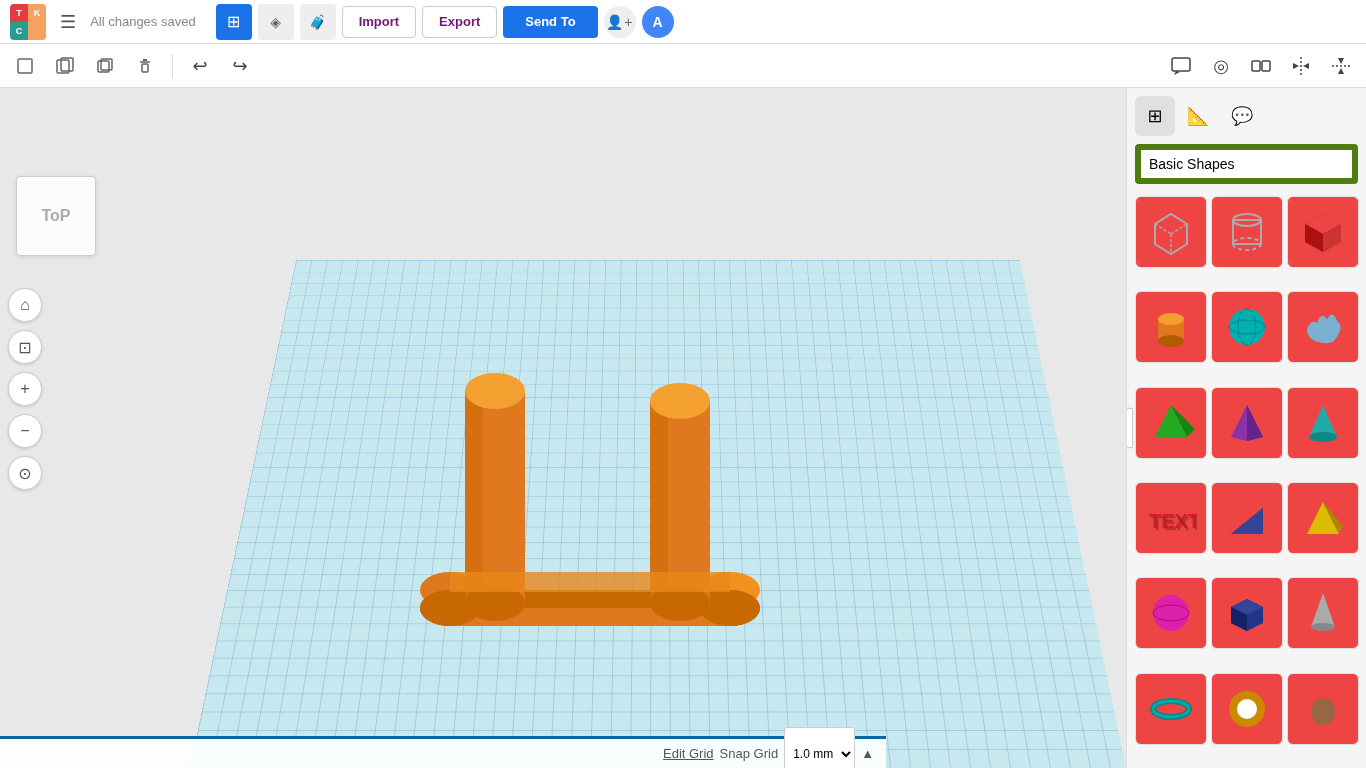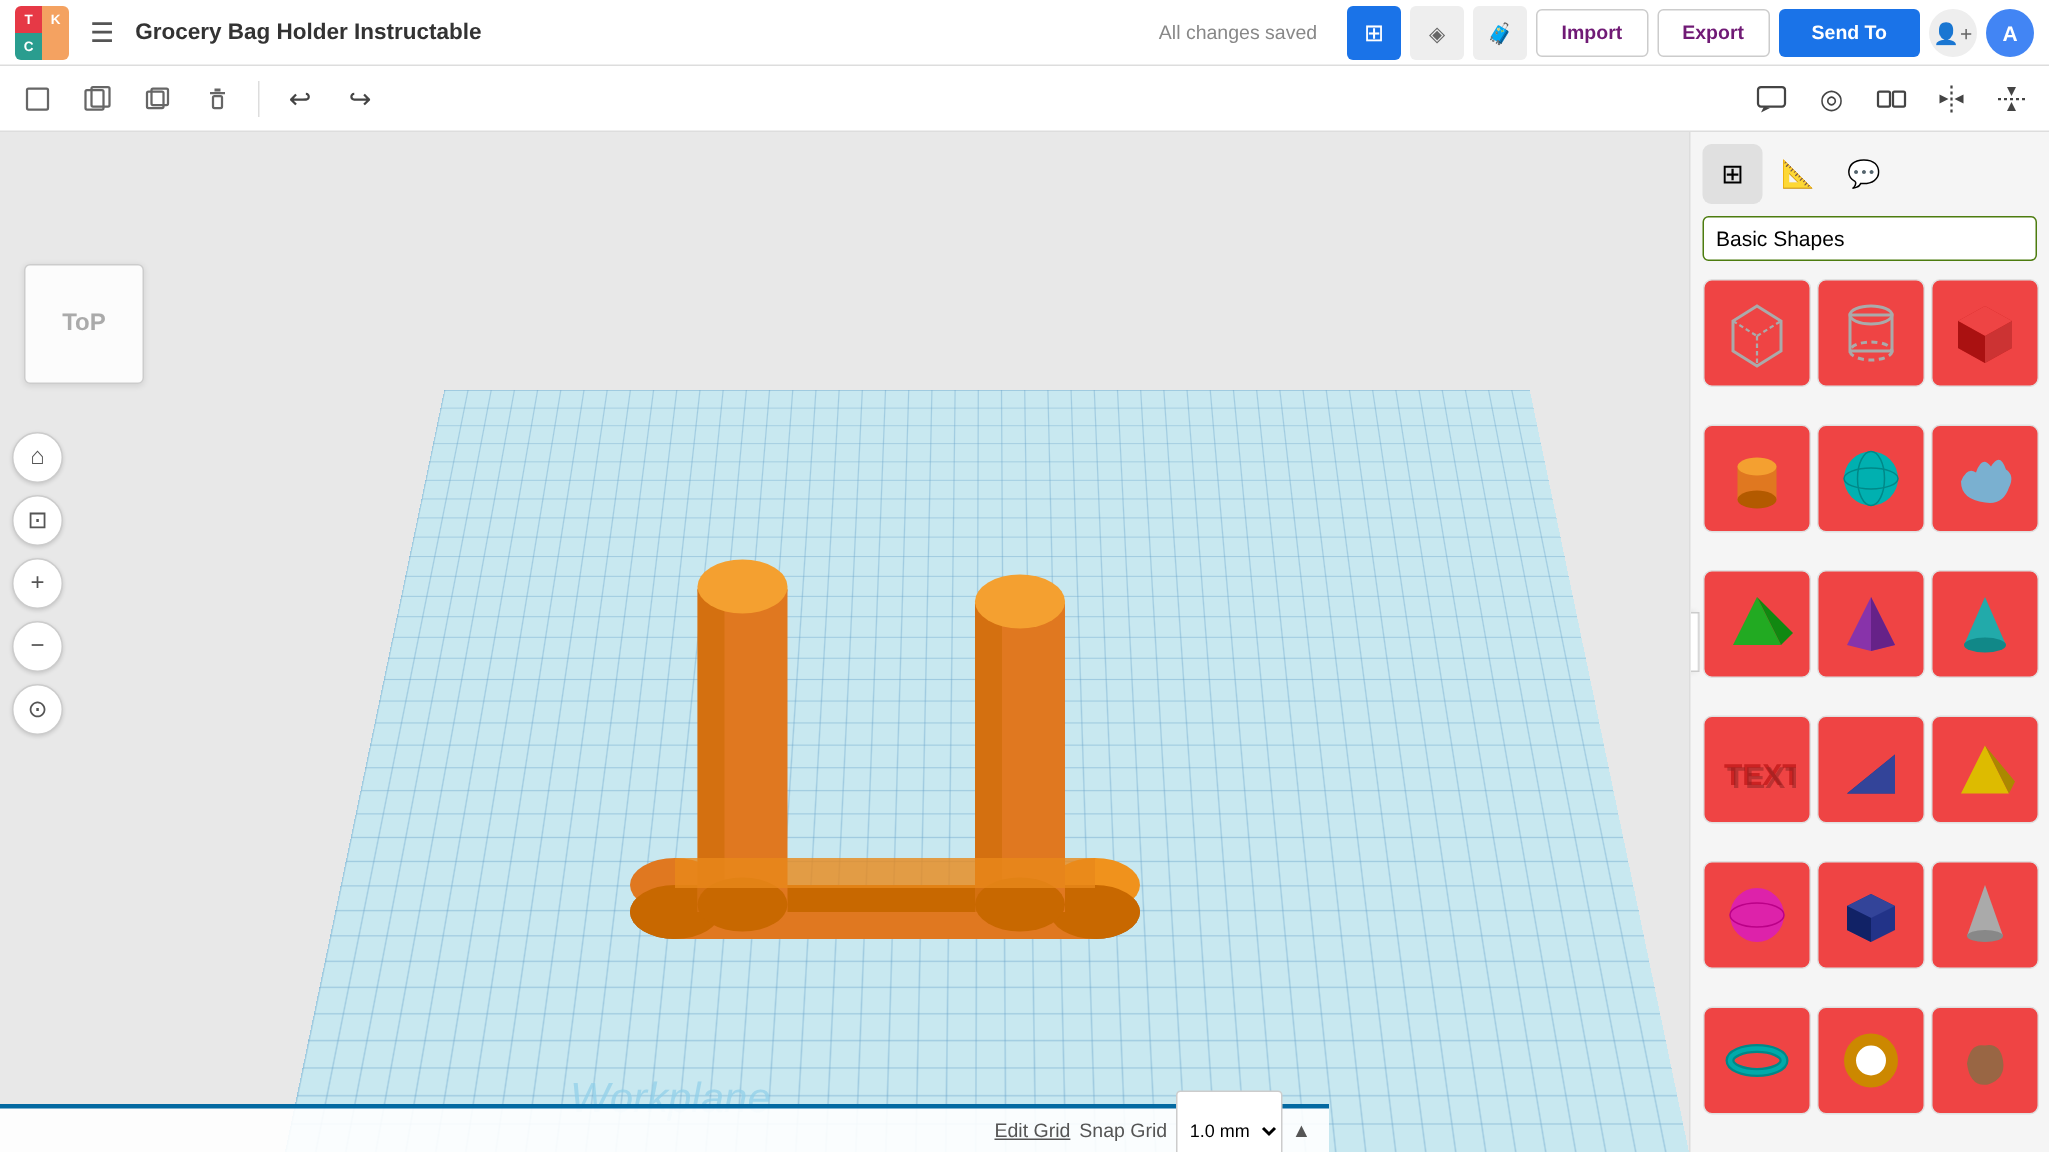--- a/index.html
+++ b/index.html
@@ -239,21 +239,21 @@
     .panel-tab.active { background: #e0e0e0; }
     .panel-tab.inactive { background: none; color: #888; }
     .panel-dropdown {
       margin: 8px;
       display: flex;
       align-items: center;
     }
     .shape-select {
       flex: 1;
       padding: 6px 8px;
-      border: 1px solid #4d7c0f;
+      border: 6px solid #4d7c0f;
       border-radius: 4px;
       font-size: 14px;
       background: white;
       appearance: none;
     }
     .shapes-grid {
       display: grid;
       grid-template-columns: repeat(3, 1fr);
       gap: 4px;
       padding: 4px 8px;
@@ -297,21 +297,20 @@
 <body>
 
 <div class="header">
   <div class="tinkercad-logo">
     <div class="logo-q1">T</div>
     <div class="logo-q2">K</div>
     <div class="logo-q3">C</div>
     <div class="logo-q4" style="background:#f4a261;"></div>
   </div>
   <span class="hamburger-icon">☰</span>
-  <span class="project-title">Grocery Bag Holder Instructable</span>
   <span class="save-status">All changes saved</span>
   <div class="header-right">
     <button class="view-btn active">⊞</button>
     <button class="view-btn inactive" style="font-size:14px;">◈</button>
     <button class="view-btn inactive" style="font-size:14px;">🧳</button>
     <button class="header-action-btn">Import</button>
     <button class="header-action-btn">Export</button>
     <button class="send-to-btn">Send To</button>
     <div class="add-user-icon">👤+</div>
     <div class="user-icon">A</div>
@@ -417,23 +416,20 @@
       <ellipse cx="500" cy="355" rx="30" ry="18" fill="#c86800"></ellipse>
 
       <rect x="470" y="155" width="18" height="205" fill="#c86800" opacity="0.5"></rect>
 
       <ellipse cx="315" cy="143" rx="30" ry="18" fill="#f4a030"></ellipse>
       <ellipse cx="500" cy="153" rx="30" ry="18" fill="#f4a030"></ellipse>
 
       <rect x="270" y="324" width="280" height="20" fill="#e8881a" opacity="0.8"></rect>
     </svg>
 
-    <div class="workplane-text">
-      <em>Workplane</em>
-    </div>
 
     <div class="bottom-bar">
       <button class="edit-grid-btn">Edit Grid</button>
       <div class="snap-grid">
         <span>Snap Grid</span>
         <select class="snap-select">
           <option>1.0 mm</option>
           <option>0.5 mm</option>
           <option>0.1 mm</option>
           <option>5.0 mm</option>

